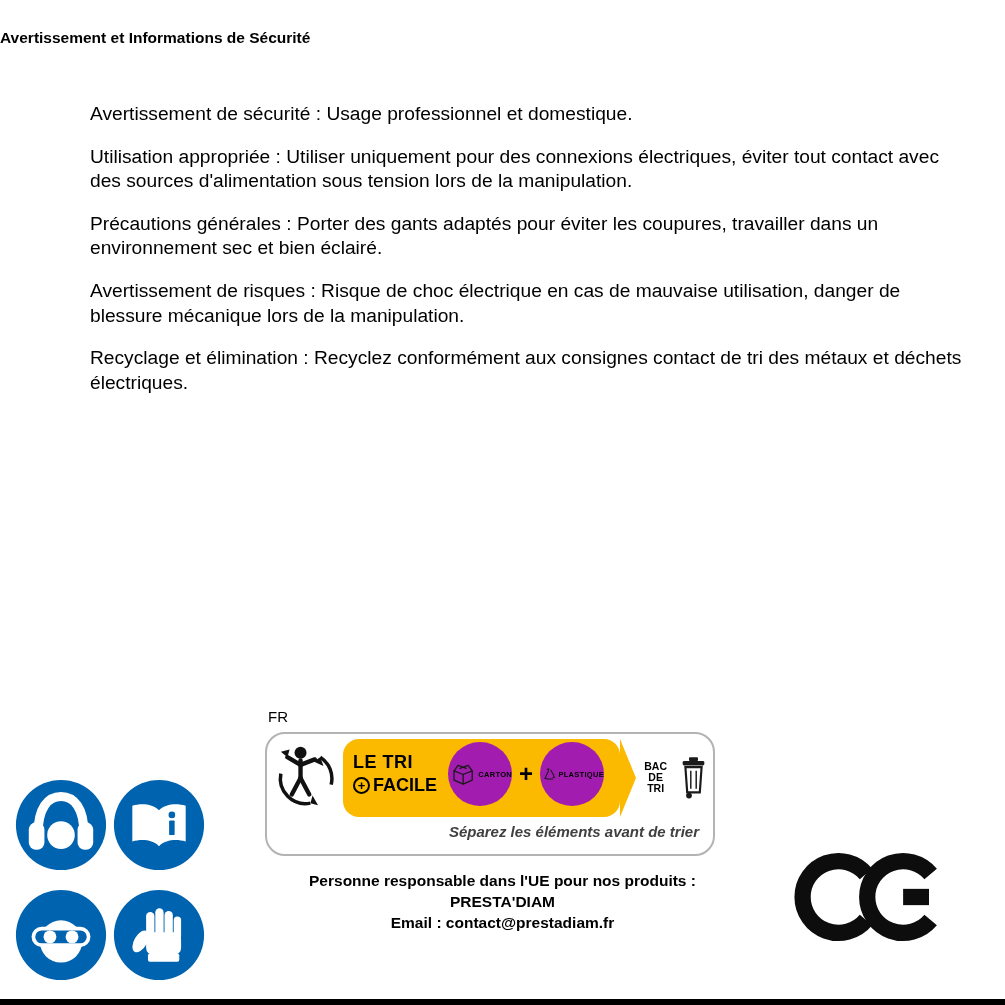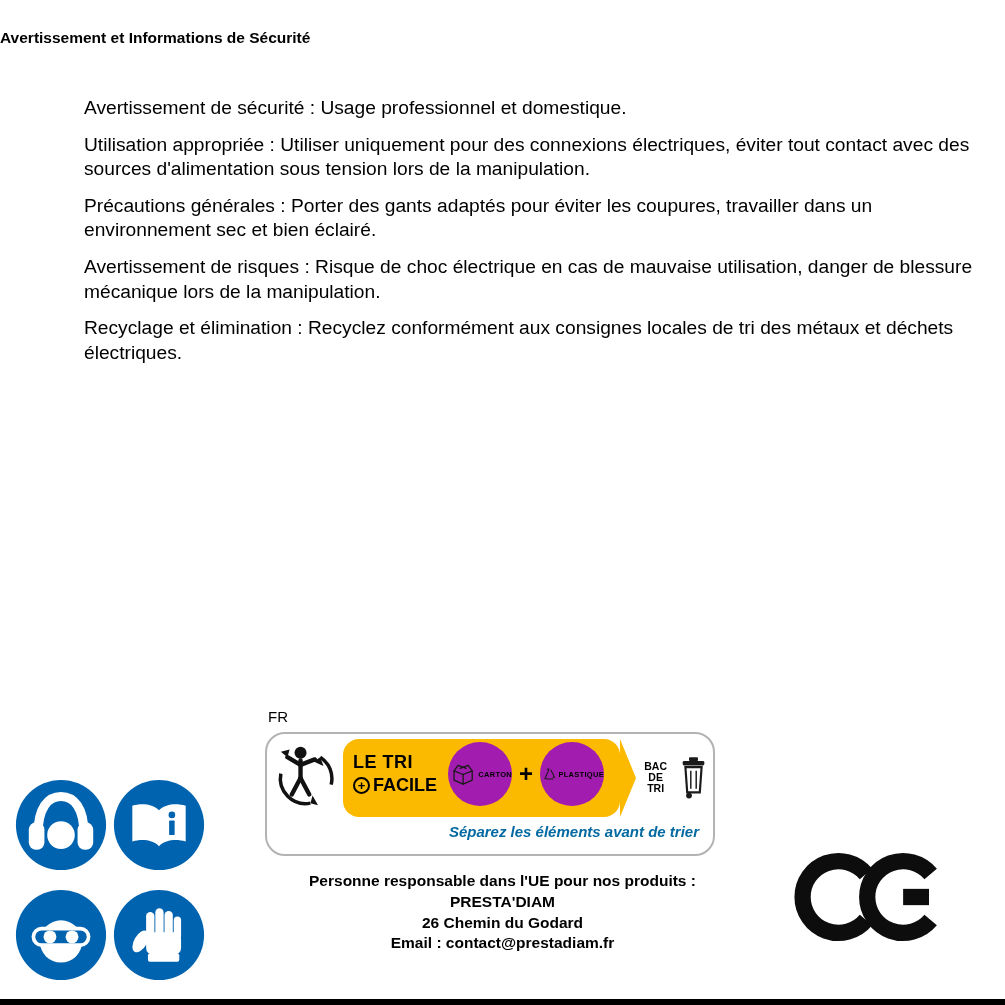--- a/index.html
+++ b/index.html
@@ -4,21 +4,21 @@
 <style>
   :root { --blue:#0063AF; --yellow:#FBBA00; }
   * { box-sizing:border-box; }
   html,body { margin:0; padding:0; background:#fff; }
   .page {
     position:relative; width:1005px; height:1005px; background:#fff;
     font-family:"Liberation Sans", sans-serif; color:#000; overflow:hidden;
   }
   .title { margin:0; padding-top:29px; text-align:left; font-size:15.5px; font-weight:bold; }
   .body-text { position:absolute; top:84px; left:72px; right:18px; font-size:19.2px; line-height:24.6px; }
-  .body-text p { margin:12px; }
+  .body-text p { margin:18px; }
 
   
   .mandatory-grid { position:absolute; left:15px; top:779px; display:grid;
     grid-template-columns:92px 92px; grid-auto-rows:92px; gap:18px 6px; }
   .sign svg { width:92px; height:92px; display:block; }
   .blue-fill { fill:var(--blue); }
 
   
   .fr-label { position:absolute; left:268px; top:708px; font-weight:normal; font-size:15px; }
   .triman-label { position:absolute; left:265px; top:732px; width:450px; height:124px;
@@ -37,21 +37,21 @@
     display:flex; align-items:center; justify-content:center; font-weight:bold; font-size:13px; line-height:1; }
   .facile-text { font-size:18px; font-weight:bold; }
   .material-circle { width:64px; height:64px; background:#a21caf; border-radius:50%;
     display:flex; flex-direction:row; align-items:center; justify-content:flex-start; flex:0 0 auto; }
   .material-circle svg { width:36px; height:30px; display:block; }
   .mat-label { font-size:7.5px; font-weight:bold; letter-spacing:.3px; margin-top:1px; }
   .sep { font-size:24px; font-weight:bold; padding:0 1px; }
   .bac-zone { display:flex; align-items:center; margin-left:24px; gap:13px; }
   .bac-text { font-size:10.5px; font-weight:bold; line-height:1.08; text-align:center; }
   .bac-zone svg { width:27px; height:46px; display:block; }
-  .tagline { font-size:15px; font-weight:bold; font-style:italic; color:#0369a1;
+  .tagline { font-size:15px; font-weight:bold; font-style:italic; color:#404040;
     text-align:right; padding:5px 14px 0 0; }
 
   
   .responsible { position:absolute; top:871px; left:0; width:100%; text-align:center;
     font-size:15.5px; font-weight:bold; line-height:20.8px; }
 
   
   .ce-mark { position:absolute; left:793px; top:845px; }
   .ce-mark svg { width:158px; height:104px; display:block; }
 
@@ -62,21 +62,21 @@
 
 <div class="page">
 
   <h1 class="title">Avertissement et Informations de Sécurité</h1>
 
   <div class="body-text">
     <p>Avertissement de sécurité : Usage professionnel et domestique.</p>
     <p>Utilisation appropriée : Utiliser uniquement pour des connexions électriques, éviter tout contact avec des sources d'alimentation sous tension lors de la manipulation.</p>
     <p>Précautions générales : Porter des gants adaptés pour éviter les coupures, travailler dans un environnement sec et bien éclairé.</p>
     <p>Avertissement de risques : Risque de choc électrique en cas de mauvaise utilisation, danger de blessure mécanique lors de la manipulation.</p>
-    <p>Recyclage et élimination : Recyclez conformément aux consignes locales de tri des métaux et déchets électriques.</p>
+    <p>Recyclage et élimination : Recyclez conformément aux consignes contact de tri des métaux et déchets électriques.</p>
   </div>
 
   <div class="mandatory-grid">
     <div class="sign">
       <svg viewBox="0 0 100 100">
         <circle cx="50" cy="50" r="49" class="blue-fill"></circle>
         <path d="M25 60 C25 31 36 19 50 19 C64 19 75 31 75 60" fill="none" stroke="#fff" stroke-width="10"></path>
         <circle cx="50" cy="61" r="15" fill="#fff"></circle>
         <rect x="15" y="47" width="17" height="30" rx="8" fill="#fff"></rect>
         <rect x="68" y="47" width="17" height="30" rx="8" fill="#fff"></rect>
@@ -193,21 +193,20 @@
           <circle cx="10" cy="43.5" r="3.2" fill="#1a1a1a"></circle>
         </svg>
       </div>
     </div>
     <div class="tagline">Séparez les éléments avant de trier</div>
   </div>
 
   <div class="responsible">
     <div>Personne responsable dans l'UE pour nos produits :</div>
     <div>PRESTA'DIAM</div>
-    <div>26 Chemin du Godard</div>
     <div>Email : contact@prestadiam.fr</div>
   </div>
 
   <div class="ce-mark">
     <svg viewBox="0 0 330 200">
       <g stroke="#0d0d0d" stroke-width="34" fill="none">
         <path d="M152.5 51.8 A75 75 0 0 0 20 100 A75 75 0 0 0 152.5 148.2"></path>
         <path d="M287.5 51.8 A75 75 0 0 0 155 100 A75 75 0 0 0 287.5 148.2"></path>
         <path d="M230 100 L284 100"></path>
       </g>

